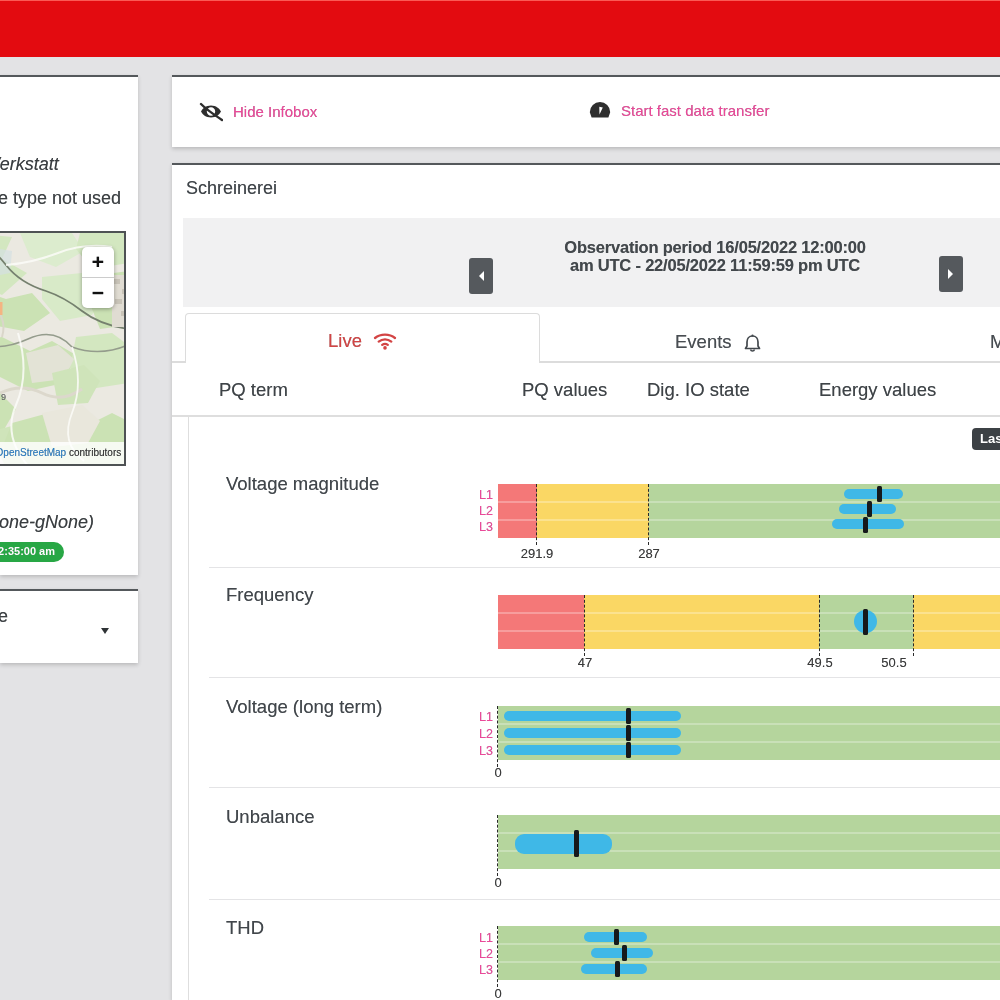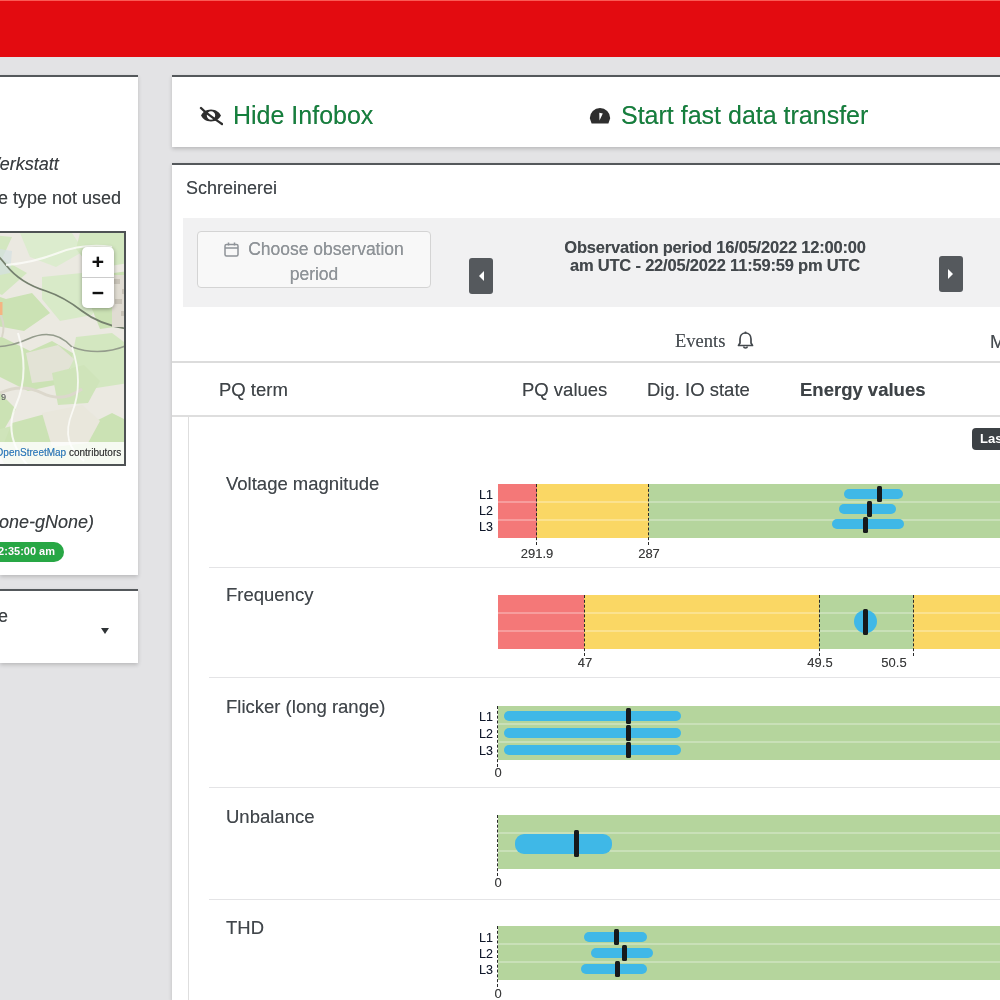--- a/index.html
+++ b/index.html
@@ -19,54 +19,54 @@
 #attrib { left:-30px; top:365px; width:154px; height:22px; background:rgba(255,255,255,.82); font-size:10px; color:#333; text-align:right; line-height:22px; white-space:nowrap; overflow:hidden; }
 #attrib a { color:#2a7fc9; text-decoration:none; }
 #sideA .t3 { left:-20px; top:435px; font-style:italic; font-size:18px; color:#393d40; white-space:nowrap; }
 #badge { left:-26px; top:465px; width:90px; height:20px; background:#28a745; border-radius:10px; overflow:hidden; }
 #badge span { position:absolute; right:9px; top:3px; font-size:11px; font-weight:bold; color:#fff; white-space:nowrap; }
 #sideB { left:0; top:589px; width:138px; height:74px; }
 #sideB .lbl { left:-31px; top:15px; font-size:18px; color:#3c4043; white-space:nowrap; }
 #sideB .caret { left:101px; top:37px; width:0; height:0; border-left:4.5px solid transparent; border-right:4.5px solid transparent; border-top:6px solid #2f3336; }
 
 #mainA { left:172px; top:75px; width:836px; height:72px; }
-#mainA .item { position:absolute; top:24px; display:flex; align-items:center; font-size:25px; color:#15803d; }
+#mainA .item { position:absolute; top:24px; display:flex; align-items:center; font-size:15px; color:#ec4899; }
 
 
 #mainB { left:172px; top:163px; width:836px; height:837px; overflow:hidden; }
 #schrein { left:14px; top:13px; font-size:18px; color:#3f4449; }
 #obsbar { left:11px; top:52.5px; width:825px; height:89px; background:#f1f1f2; }
 #obsbtn { left:14px; top:13px; width:234px; height:57px; border:1px solid #d4d4d4; border-radius:4px; background:#f8f8f8; color:#8e9398; font-size:17.5px; line-height:23px; text-align:center; padding-top:6px; }
 #obsbtn .cal { display:inline-block; vertical-align:-2px; margin-right:9px; }
 .navbtn { width:24px; height:36px; background:#55595d; border-radius:3px; }
 .navbtn svg { position:absolute; left:8px; top:12px; }
 #navL { left:286px; top:40px; }
 #navR { left:756px; top:38px; }
 #obsdate { left:362px; top:20px; width:340px; text-align:center; font-size:16.5px; font-weight:bold; color:#43484c; line-height:18.5px; letter-spacing:-0.2px; }
 
 #tabs1border { left:0; top:196px; width:836px; height:1.5px; background:#dcdcdc; }
 #tabLive { left:13px; top:147.5px; width:355px; height:50px; background:#fff; border:1px solid #dcdcdc; border-bottom:none; border-radius:4px 4px 0 0; display:flex; align-items:center; justify-content:center; padding-top:5px; font-size:18.5px; color:#d34444; }
 #tabLive svg { margin-left:11px; }
-#tabEvents { left:503px; top:166px; font-size:18.5px; color:#484d52; display:flex; align-items:flex-start;font-family:Liberation Serif, serif; }
+#tabEvents { left:503px; top:166px; font-size:18.5px; color:#484d52; display:flex; align-items:flex-end; }
 #tabEvents svg { margin-left:12px; }
 #tabM { left:818px; top:166px; font-size:18.5px; color:#484d52; }
 
 #tabs2border { left:0; top:250px; width:836px; height:1.5px; background:#dedede; }
 .stab { position:absolute; top:214px; font-size:18.5px; color:#3e4347; }
 #tabPQWR { left:140px; top:196.5px; width:193px; height:55px; background:#fff; border:1px solid #dcdcdc; border-bottom:none; border-radius:4px 4px 0 0; display:flex; align-items:center; justify-content:center; padding-top:3px; font-size:18.5px; color:#d23c3c; }
 
 #chart { left:16px; top:251.5px; width:820px; height:586px; border-left:1px solid #dedede; background:#fff; }
 #lastbadge { left:783px; top:11px; width:55px; height:22px; background:#3c4145; border-radius:4px; color:#fff; font-size:13px; font-weight:bold; text-align:left; padding-left:8px; line-height:22px; }
 .rowlabel { position:absolute; left:37px; font-size:18.5px; color:#41464b; }
 .sep { position:absolute; left:20px; width:800px; height:1px; background:#e4e4e6; }
 .bar { position:absolute; left:309px; height:54px; overflow:hidden; }
 .seg { position:absolute; top:0; height:54px; }
 .bandline { position:absolute; left:0; width:100%; height:1.5px; background:rgba(255,255,255,.28); }
 .dash { position:absolute; width:0; border-left:1.5px dashed #2a2a2a; }
-.llab { position:absolute; left:286px; width:18px; text-align:right; font-size:12.5px; color:#0f172a; }
+.llab { position:absolute; left:286px; width:18px; text-align:right; font-size:12.5px; color:#ec4899; }
 .axlab { position:absolute; font-size:13px; color:#3a3a3a; transform:translateX(-50%); }
 .bluebar { position:absolute; height:10px; border-radius:5px; background:#3fb8e7; }
 .tick { position:absolute; width:4.5px; border-radius:1.5px; background:#16191c; }
 </style>
 </head>
 <body>
 <div class="abs redbar"></div>
 
 <div id="sideA" class="abs panel">
   <div class="abs t1">Werkstatt</div>
@@ -142,55 +142,58 @@
       <path d="M11,1 A10.2,10.2 0 0,0 0.8,11.2 L2.6,16.6 L19.4,16.6 L21.2,11.2 A10.2,10.2 0 0,0 11,1 Z" fill="#2e2e2e"></path>
       <path d="M11,13.5 L9.2,6 L12.8,6 Z" fill="#fff" transform="rotate(12 11 11)"></path>
     </svg>
     <span>Start fast data transfer</span>
   </div>
 </div>
 
 <div id="mainB" class="abs panel">
   <div id="schrein" class="abs">Schreinerei</div>
   <div id="obsbar" class="abs">
-    <div id="obsbtn" class="abs"><span class="cal"><svg width="15" height="15" viewBox="0 0 15 15">
-            <rect x="1" y="2.5" width="13" height="11.5" rx="1.5" fill="none" stroke="#8e9398" stroke-width="1.5"></rect>
-            <line x1="1" y1="6" x2="14" y2="6" stroke="#8e9398" stroke-width="1.5"></line>
-            <line x1="4.5" y1="0.5" x2="4.5" y2="3.5" stroke="#8e9398" stroke-width="1.5"></line>
-            <line x1="10.5" y1="0.5" x2="10.5" y2="3.5" stroke="#8e9398" stroke-width="1.5"></line>
-          </svg></span>Choose observation<br>period</div>
     <div id="navL" class="abs navbtn">
         <svg width="8" height="12" viewBox="0 0 8 12">
           <path d="M7,1 L2,6 L7,11 Z" fill="#fff"></path>
         </svg>
       </div>
     <div id="obsdate" class="abs">Observation period 16/05/2022 12:00:00<br>am UTC - 22/05/2022 11:59:59 pm UTC</div>
     <div id="navR" class="abs navbtn">
         <svg width="8" height="12" viewBox="0 0 8 12">
           <path d="M1,1 L6,6 L1,11 Z" fill="#fff"></path>
         </svg>
       </div>
   </div>
 
   <div id="tabs1border" class="abs"></div>
+  <div id="tabLive" class="abs">
+      <span>Live</span>
+    <svg width="24" height="18" viewBox="0 0 24 18">
+      <path d="M2,6 C7.5,1.5 16.5,1.5 22,6" stroke="#d34444" stroke-width="2.3" fill="none" stroke-linecap="round"></path>
+      <path d="M5.7,9.6 C9.4,6.6 14.6,6.6 18.3,9.6" stroke="#d34444" stroke-width="2.3" fill="none" stroke-linecap="round"></path>
+      <path d="M9.2,12.9 C10.9,11.6 13.1,11.6 14.8,12.9" stroke="#d34444" stroke-width="2.3" fill="none" stroke-linecap="round"></path>
+      <circle cx="12" cy="15.9" r="1.8" fill="#d34444"></circle>
+    </svg>
+  </div>
   <div id="tabEvents" class="abs">
       <span>Events</span>
     <svg width="17" height="19" viewBox="0 0 17 19">
       <path d="M8.5,2 C5,2 3,4.8 3,8 L3,12 L1.5,14.5 L15.5,14.5 L14,12 L14,8 C14,4.8 12,2 8.5,2 Z" fill="none" stroke="#43484d" stroke-width="1.7" stroke-linejoin="round"></path>
       <path d="M6.5,15.5 A2.1,2.1 0 0,0 10.5,15.5" fill="none" stroke="#43484d" stroke-width="1.6"></path>
       <circle cx="8.5" cy="1.6" r="1.1" fill="#43484d"></circle>
     </svg>
   </div>
   <div id="tabM" class="abs">Measured</div>
 
   <div id="tabs2border" class="abs"></div>
   <div class="stab" style="left:47px;">PQ term</div>
   <div class="stab" style="left:350px;">PQ values</div>
   <div class="stab" style="left:475px;">Dig. IO state</div>
-  <div class="stab" style="left:628px;font-weight:bold;">Energy values</div>
+  <div class="stab" style="left:647px;">Energy values</div>
 
   <div id="chart" class="abs">
     <div id="lastbadge" class="abs">Last</div>
 
     <div class="rowlabel" style="top:56px;">Voltage magnitude</div>
     <div class="llab" style="top:71px;">L1</div>
     <div class="llab" style="top:87px;">L2</div>
     <div class="llab" style="top:103px;">L3</div>
     <div class="bar" style="top:67px; width:513px;">
       <div class="seg" style="left:0; width:39px; background:#f47878;"></div>
@@ -225,21 +228,21 @@
     <div class="dash" style="left:630px; top:178px; height:61px;"></div>
     <div class="dash" style="left:724px; top:178px; height:61px;"></div>
     <div class="axlab" style="left:396px; top:238px;">47</div>
     <div class="axlab" style="left:631px; top:238px;">49.5</div>
     <div class="axlab" style="left:705px; top:238px;">50.5</div>
     <div class="bluebar" style="left:664.5px; top:193.5px; width:23px; height:23px; border-radius:50%;"></div>
     <div class="tick" style="left:674px; top:192px; height:26px;"></div>
 
     <div class="sep" style="top:260px;"></div>
 
-    <div class="rowlabel" style="top:279px;">Flicker (long range)</div>
+    <div class="rowlabel" style="top:279px;">Voltage (long term)</div>
     <div class="llab" style="top:293px;">L1</div>
     <div class="llab" style="top:310px;">L2</div>
     <div class="llab" style="top:327px;">L3</div>
     <div class="bar" style="top:289px; width:513px;">
       <div class="seg" style="left:0; width:513px; background:#b5d59d;"></div>
       <div class="bandline" style="top:17.5px;"></div>
       <div class="bandline" style="top:35.5px;"></div>
     </div>
     <div class="dash" style="left:308px; top:289px; height:61px;"></div>
     <div class="axlab" style="left:309px; top:348px;">0</div>

